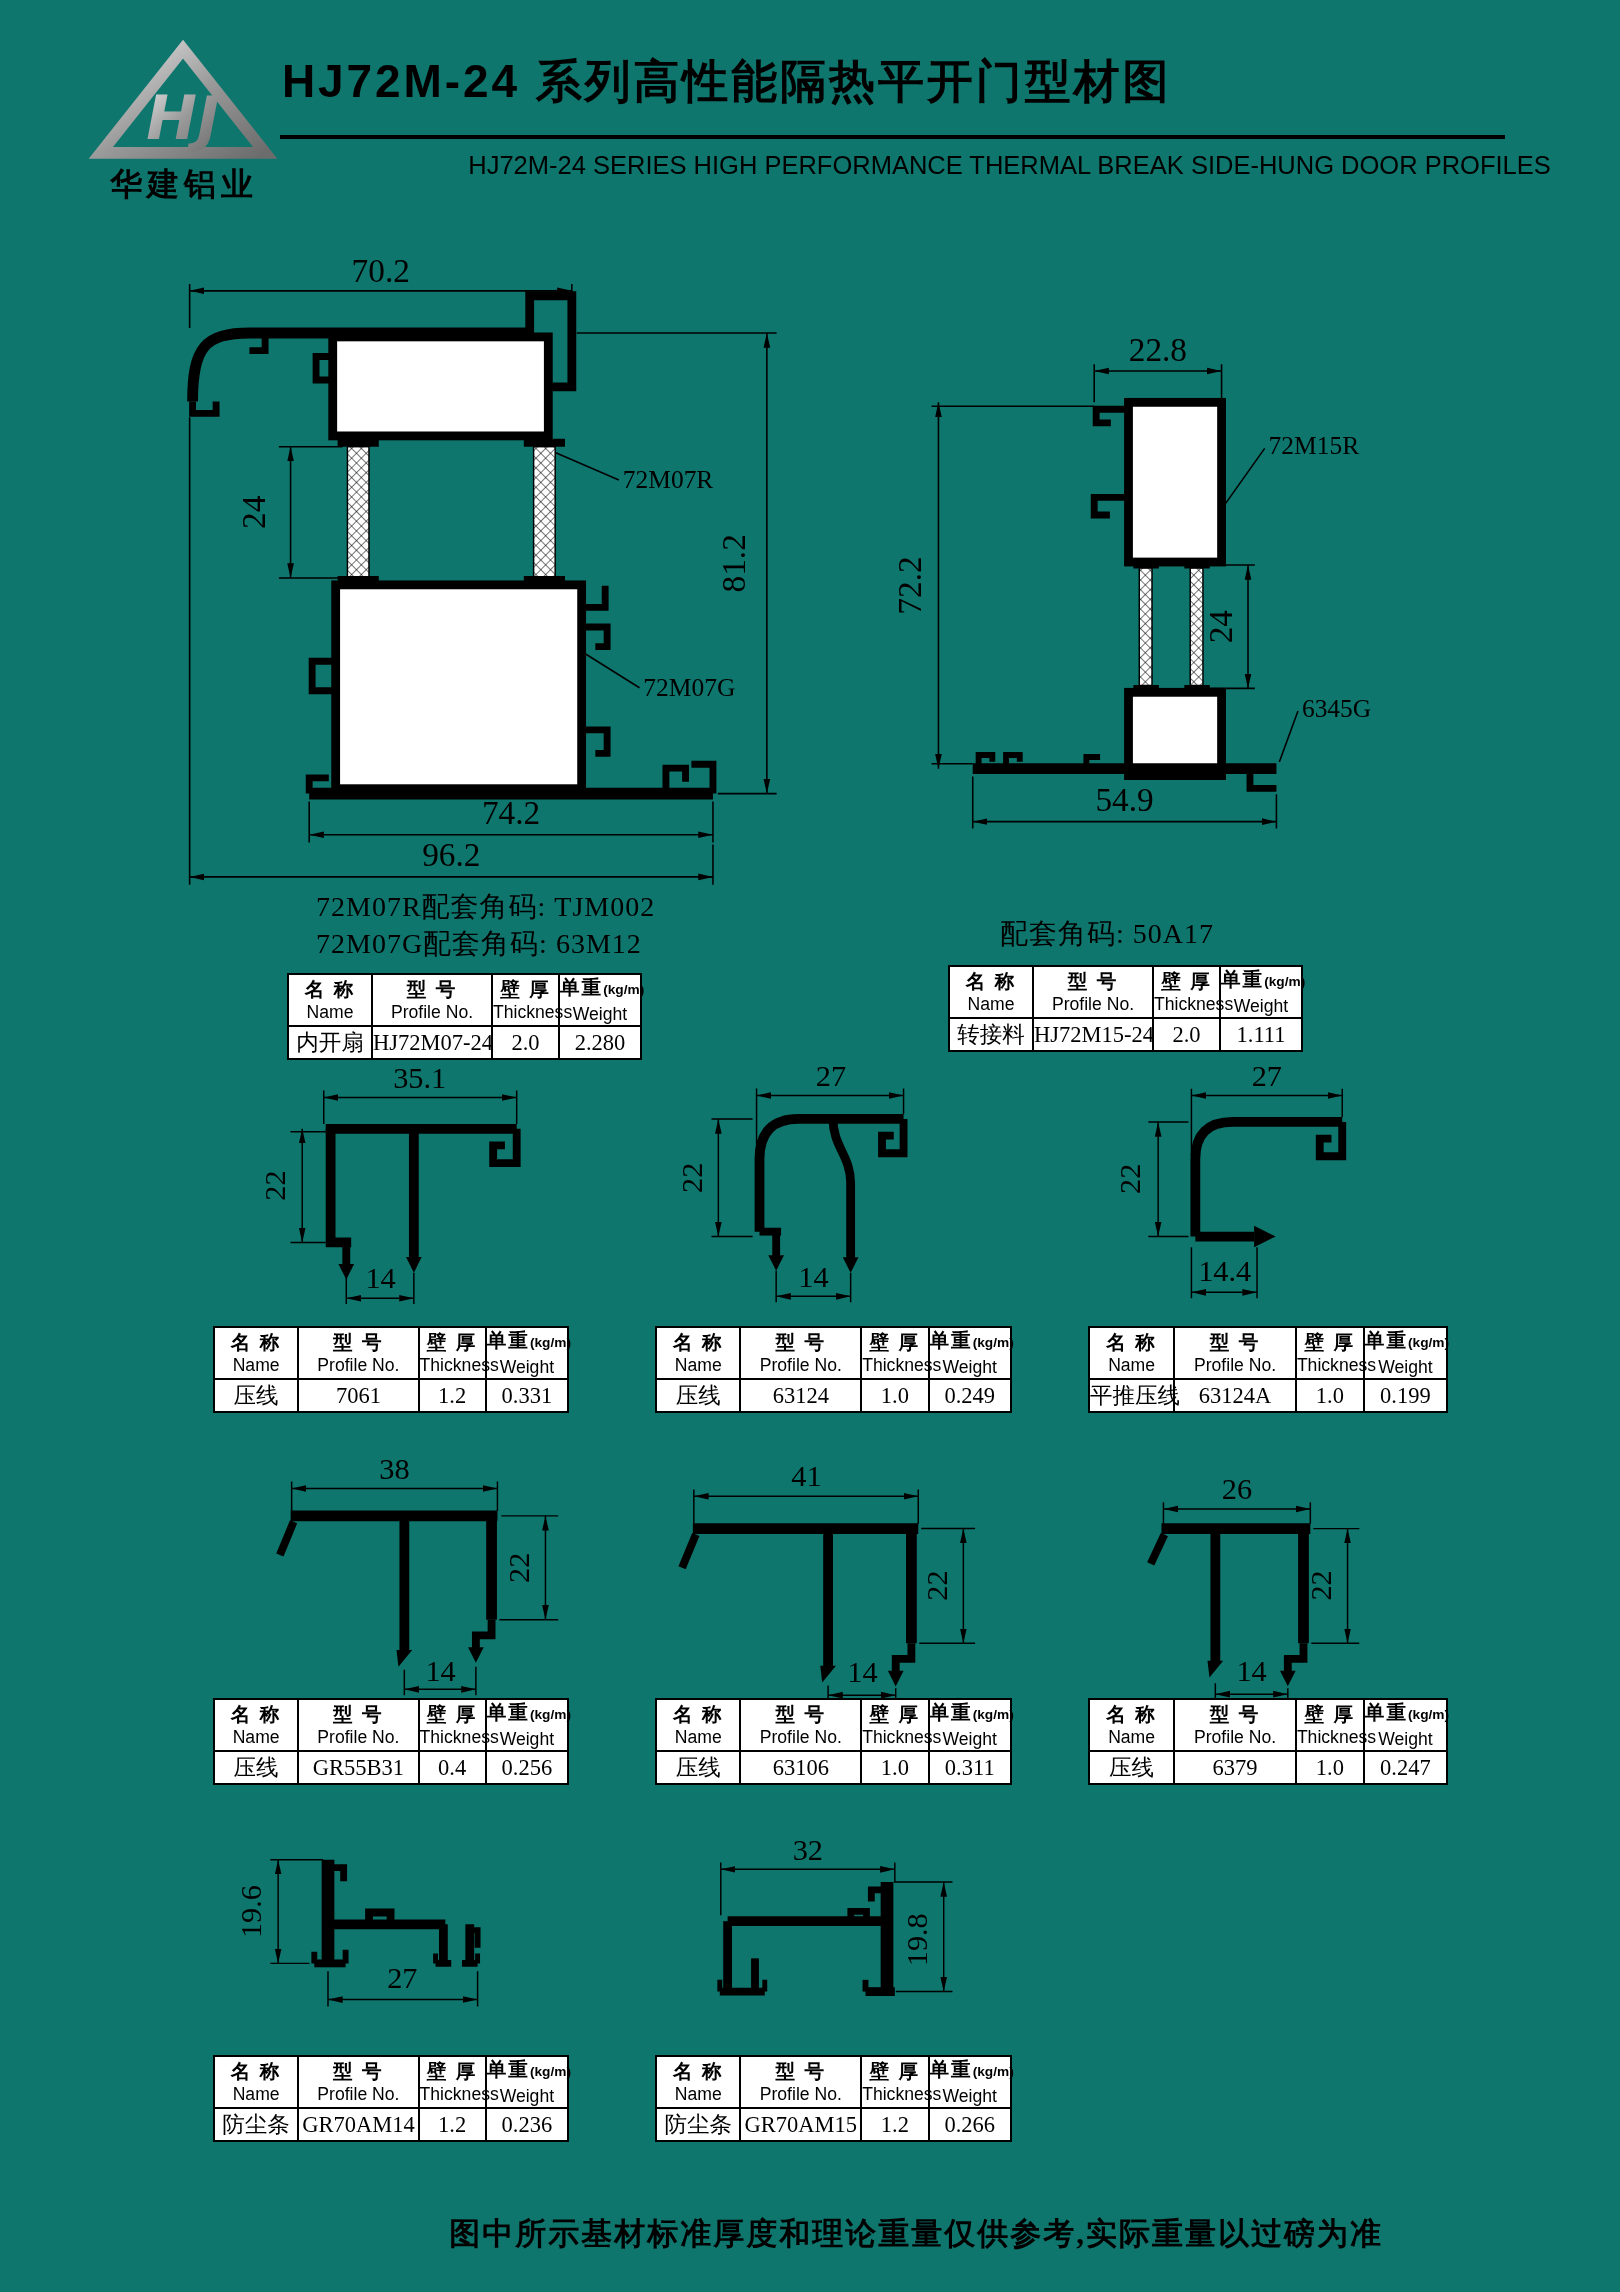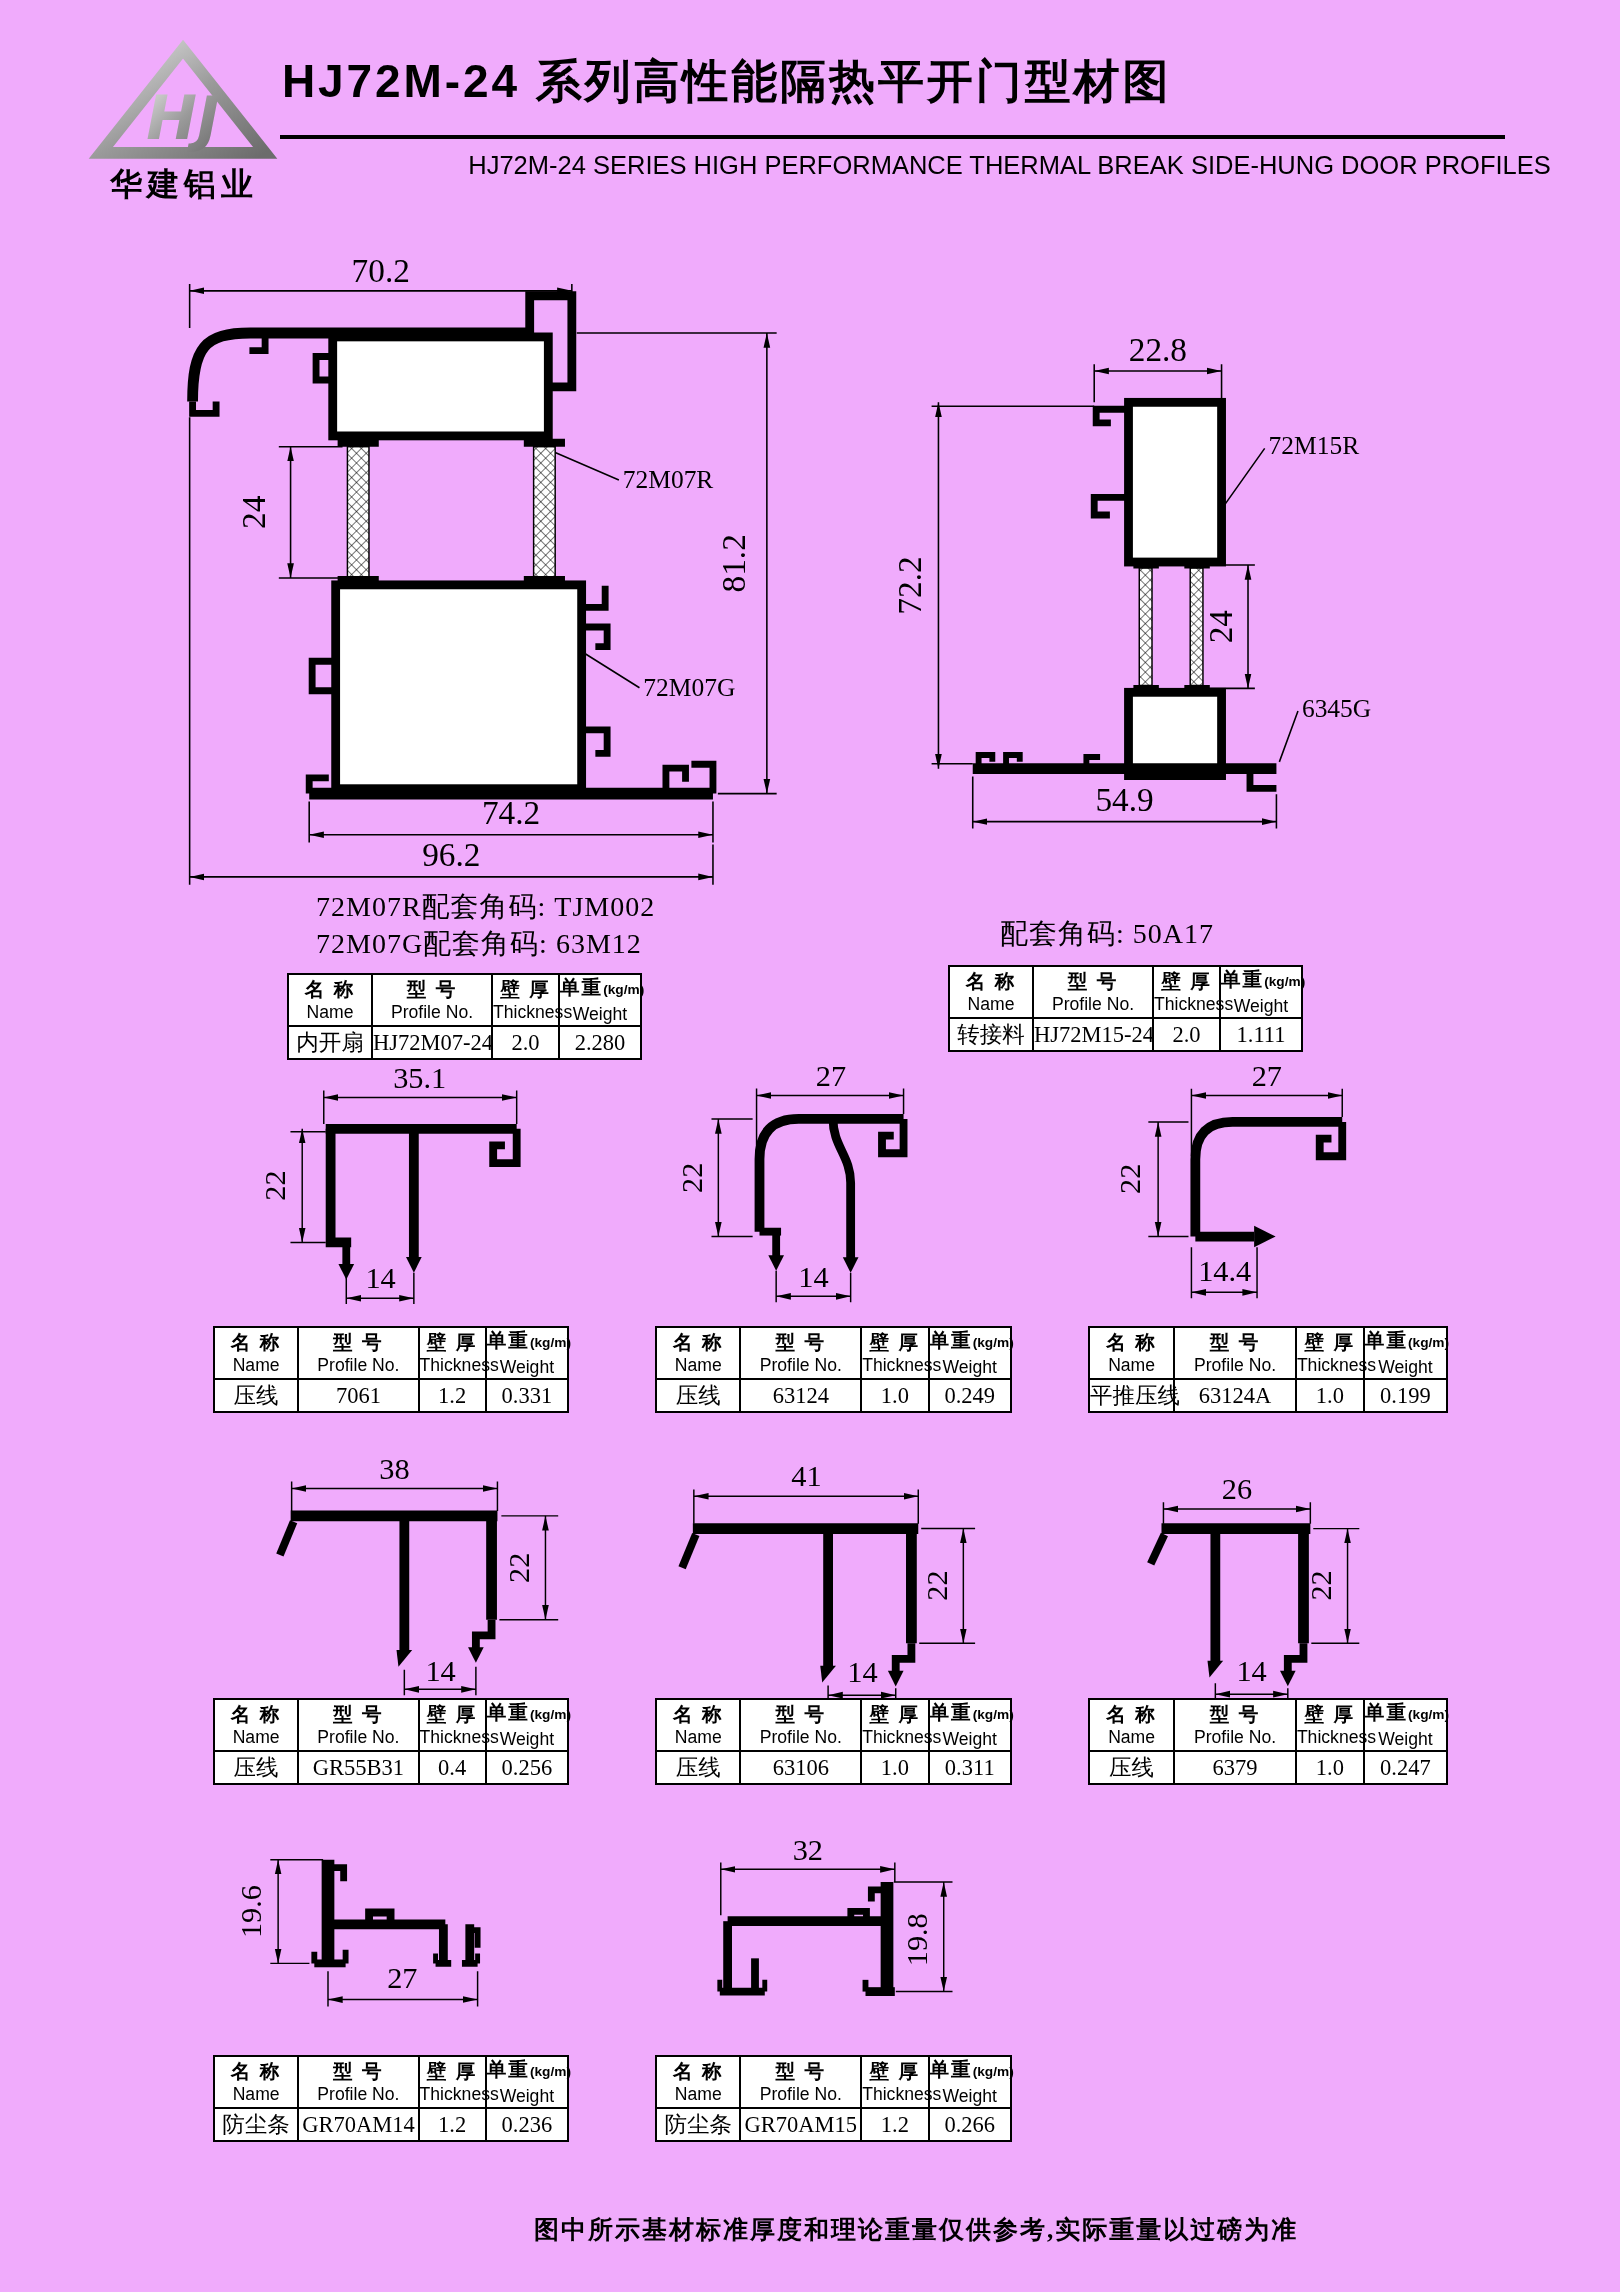--- a/index.html
+++ b/index.html
@@ -1,33 +1,33 @@
 <!DOCTYPE html>
 <html><head>
 <meta charset="utf-8">
 <style>
   *{margin:0;padding:0;box-sizing:border-box}
   html,body{background:#fff}
-  .page{position:relative;width:1620px;height:2293px;background:#f0abfc;color:#000;
+  .page{position:relative;width:1620px;height:2293px;background:#0f766e;color:#000;
         font-family:"Liberation Sans",sans-serif;overflow:hidden}
   svg.draw{position:absolute;overflow:visible}
 
   
   .logo-text{position:absolute;text-align:center;font-family:"Liberation Sans",sans-serif;
              font-weight:900;font-size:32px;letter-spacing:4.9px;white-space:nowrap}
   .title-cn{position:absolute;font-family:Liberation Sans, sans-serif;font-weight:700;font-size:46px;
             letter-spacing:2.9px;white-space:nowrap}
   .title-rule{position:absolute;background:#000}
   .title-en{position:absolute;text-align:center;font-family:Liberation Sans, sans-serif;
             font-size:25.5px;font-weight:400;letter-spacing:0;white-space:nowrap}
 
   
   .note{position:absolute;font-family:"Liberation Serif",serif;font-size:28px;letter-spacing:1px;white-space:nowrap}
   .footer{position:absolute;text-align:center;font-family:"Liberation Serif",serif;
-          font-weight:700;font-size:25px;letter-spacing:2px;white-space:nowrap}
+          font-weight:700;font-size:31px;letter-spacing:2px;white-space:nowrap}
 
   
   table.spec{position:absolute;border-collapse:collapse;table-layout:fixed;background:#fff}
   table.spec th,table.spec td{border:2px solid #000;text-align:center;vertical-align:middle;padding:0}
   table.spec col.c1{width:84px} table.spec col.c2{width:120px}
   table.spec col.c3{width:67px} table.spec col.c4{width:82px}
   table.spec tr.hd th{height:51px;font-weight:normal}
   table.spec tr.vr td{height:23px}
   .hcn{display:block;font-family:"Liberation Sans",sans-serif;font-size:19.6px;font-weight:700;
        letter-spacing:2px;line-height:24.5px;white-space:nowrap}

